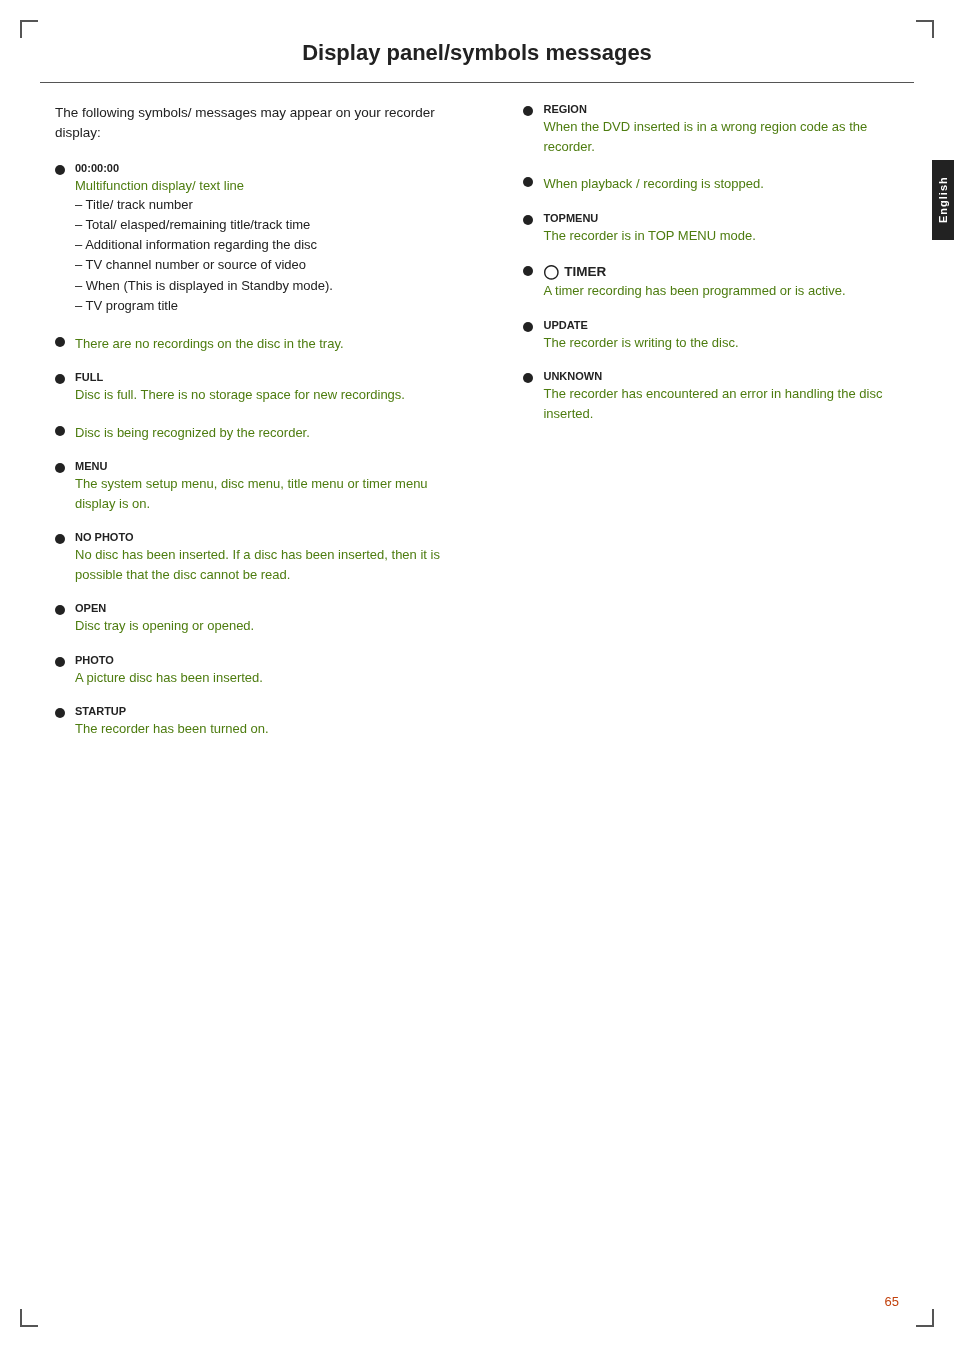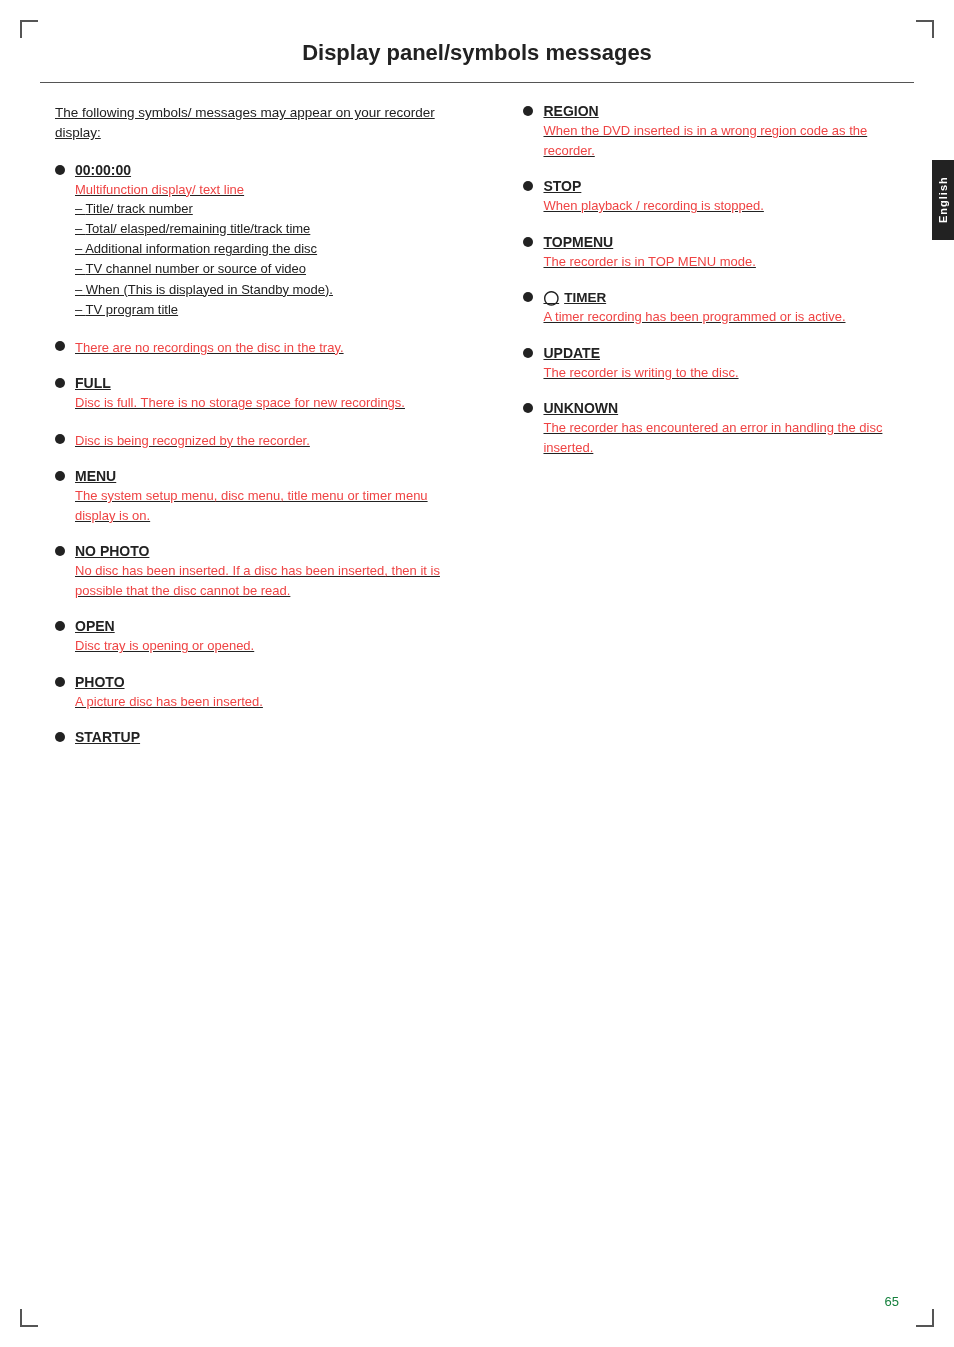--- a/index.html
+++ b/index.html
@@ -53,21 +53,20 @@
       font-weight: bold;
       padding: 40px 60px 16px 60px;
       border-bottom: 1.5px solid #555;
       margin: 0 40px;
     }
 
     .content-area {
       display: flex;
       padding: 20px 50px 20px 55px;
       gap: 12px;
-      text-decoration: underline;
     }
 
     .left-col {
       flex: 1;
       padding-right: 30px;
     }
 
     .right-col {
       flex: 0 0 46%;
       padding-left: 10px;
@@ -95,28 +94,28 @@
       margin-top: 3px;
       margin-right: 10px;
     }
 
     .item-content {
       flex: 1;
     }
 
     .item-label {
       font-weight: bold;
-      font-size: 14px;
+      font-size: 11px;
       margin-bottom: 2px;
     }
 
     .item-desc {
       font-size: 13px;
       line-height: 1.5;
-      color: #ef4444;
+      color: #4d7c0f;
     }
 
     .sub-list {
       list-style: none;
       margin-top: 0;
     }
 
     .sub-list li {
       font-size: 13px;
       line-height: 1.55;
@@ -138,21 +137,21 @@
 
     .timer-icon {
       font-size: 14px;
     }
 
     .page-number {
       position: absolute;
       bottom: 38px;
       right: 55px;
       font-size: 13px;
-      color: #15803d;
+      color: #c2410c;
     }
   </style>
 </head>
 <body>
 
 <div class="corner corner-tl"></div>
 <div class="corner corner-tr"></div>
 <div class="corner corner-bl"></div>
 <div class="corner corner-br"></div>
 
@@ -232,39 +231,39 @@
       <div class="item-content">
         <div class="item-label">PHOTO</div>
         <div class="item-desc">A picture disc has been inserted.</div>
       </div>
     </div>
 
     <div class="item-block">
       <div class="bullet"></div>
       <div class="item-content">
         <div class="item-label">STARTUP</div>
+        <div class="item-desc">The recorder has been turned on.</div>
       </div>
     </div>
 
   </div>
 
   <div class="right-col">
 
     <div class="item-block">
       <div class="bullet"></div>
       <div class="item-content">
         <div class="item-label">REGION</div>
         <div class="item-desc">When the DVD inserted is in a wrong region code as the recorder.</div>
       </div>
     </div>
 
     <div class="item-block">
       <div class="bullet"></div>
       <div class="item-content">
-        <div class="item-label">STOP</div>
         <div class="item-desc">When playback / recording is stopped.</div>
       </div>
     </div>
 
     <div class="item-block">
       <div class="bullet"></div>
       <div class="item-content">
         <div class="item-label">TOPMENU</div>
         <div class="item-desc">The recorder is in TOP MENU mode.</div>
       </div>

